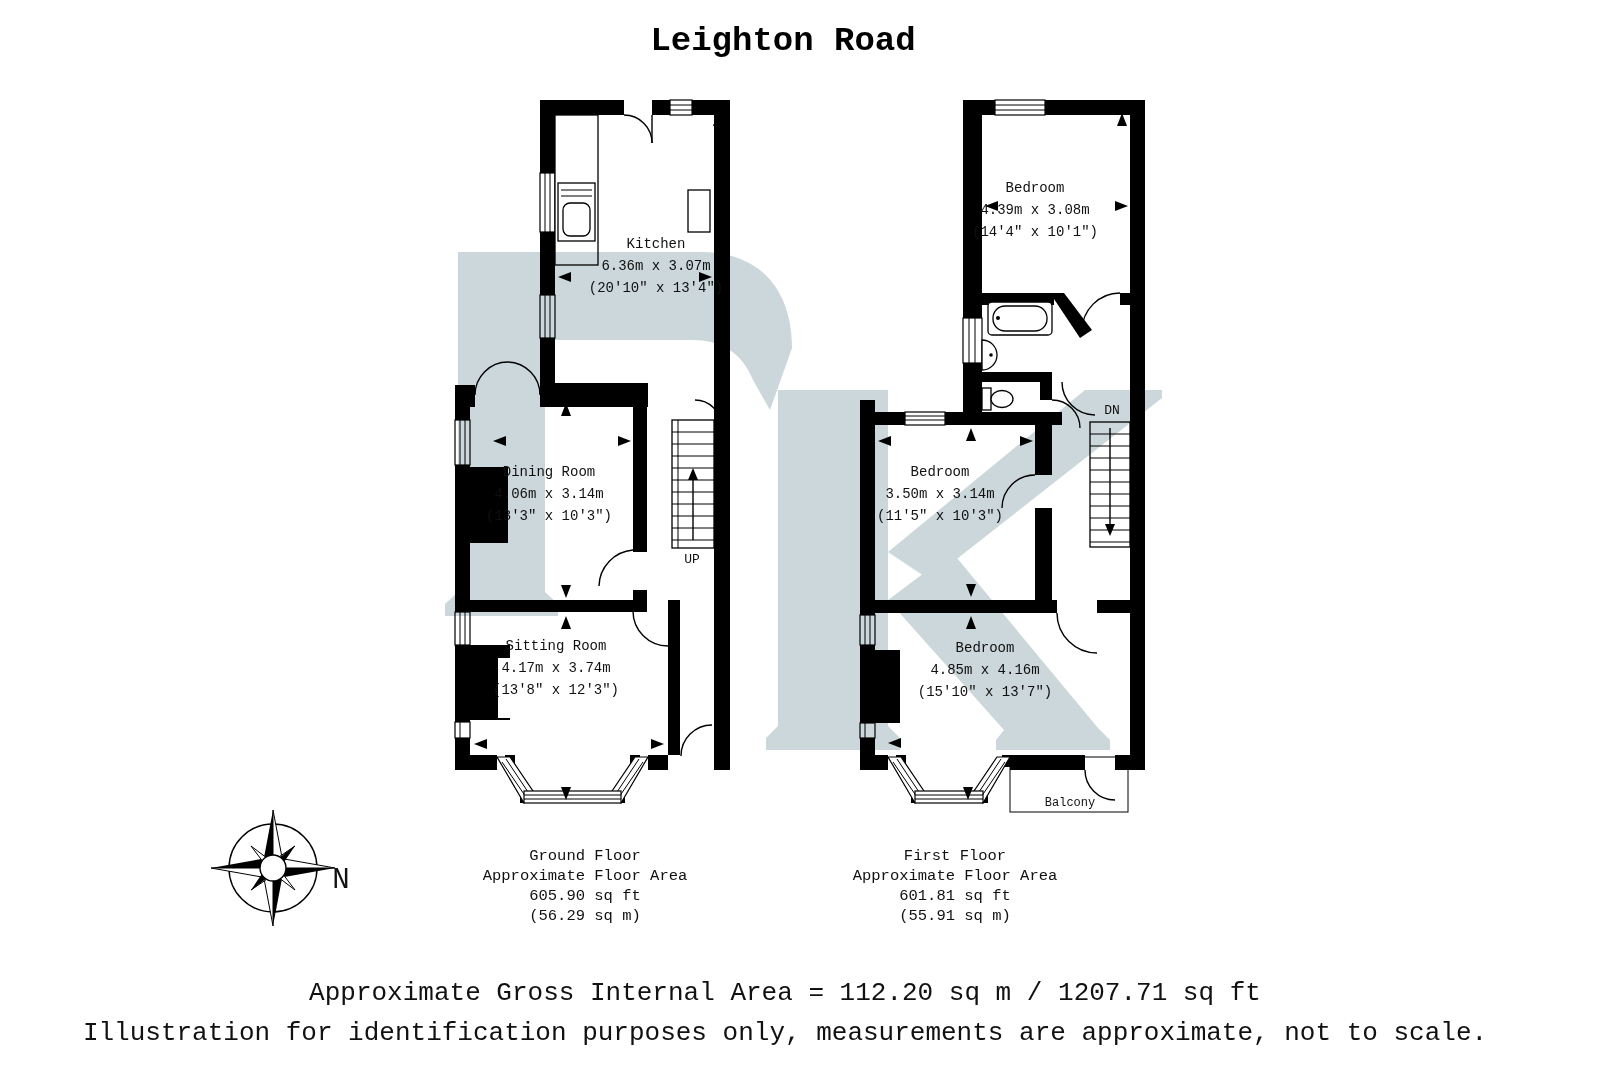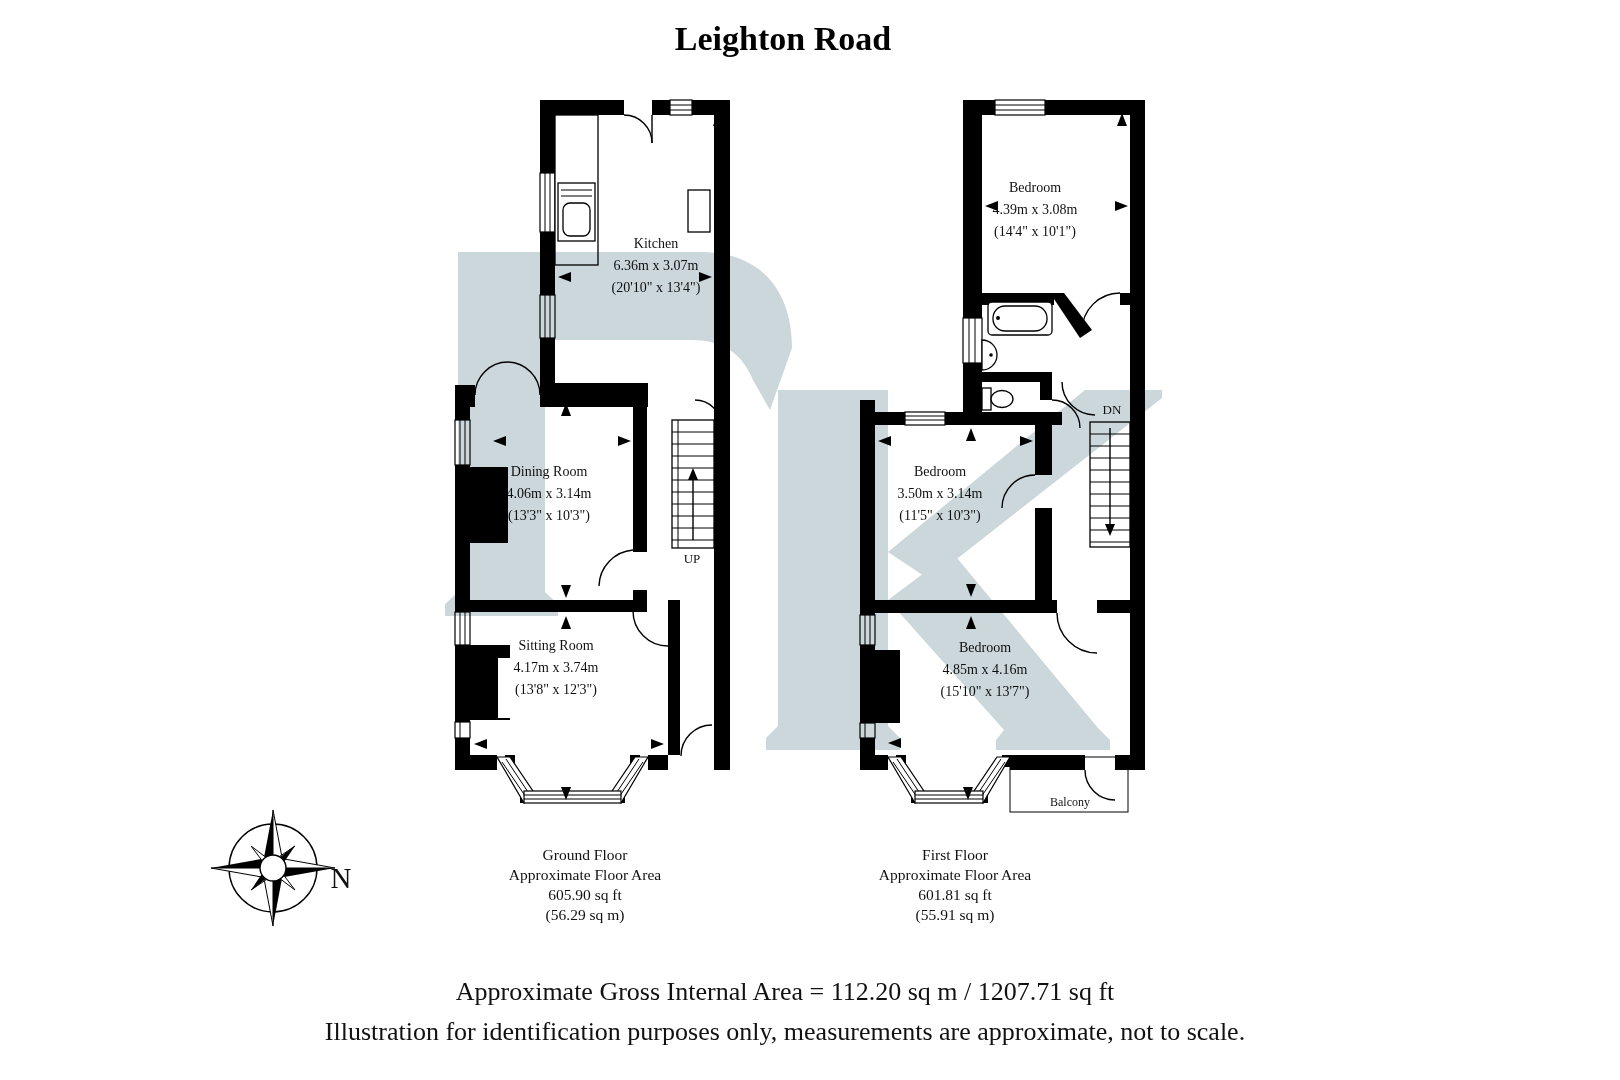--- a/index.html
+++ b/index.html
@@ -1,17 +1,17 @@
 <!DOCTYPE html>
 <html><head>
 <meta charset="utf-8">
 <style>
   html,body{margin:0;padding:0;background:#ffffff;}
   #stage{position:relative;width:1620px;height:1080px;background:#ffffff;overflow:hidden;
-         font-family:Liberation Serif, serif;}
+         font-family:Liberation Mono, monospace;}
   #stage svg{position:absolute;left:0;top:0;}
   #wm{mix-blend-mode:multiply;}
   .wall{fill:#000000;stroke:none;}
   .thin{fill:none;stroke:#000000;stroke-width:1.4;}
   .thin2{fill:none;stroke:#000000;stroke-width:1;}
   .winbox{fill:#ffffff;stroke:#000000;stroke-width:1.2;}
   .whitefill{fill:#ffffff;stroke:none;}
   .fixture{fill:#ffffff;stroke:#000000;stroke-width:1.3;}
   .arrow{fill:#000000;}
   .room-label{font-size:14px;fill:#111111;text-anchor:middle;}

